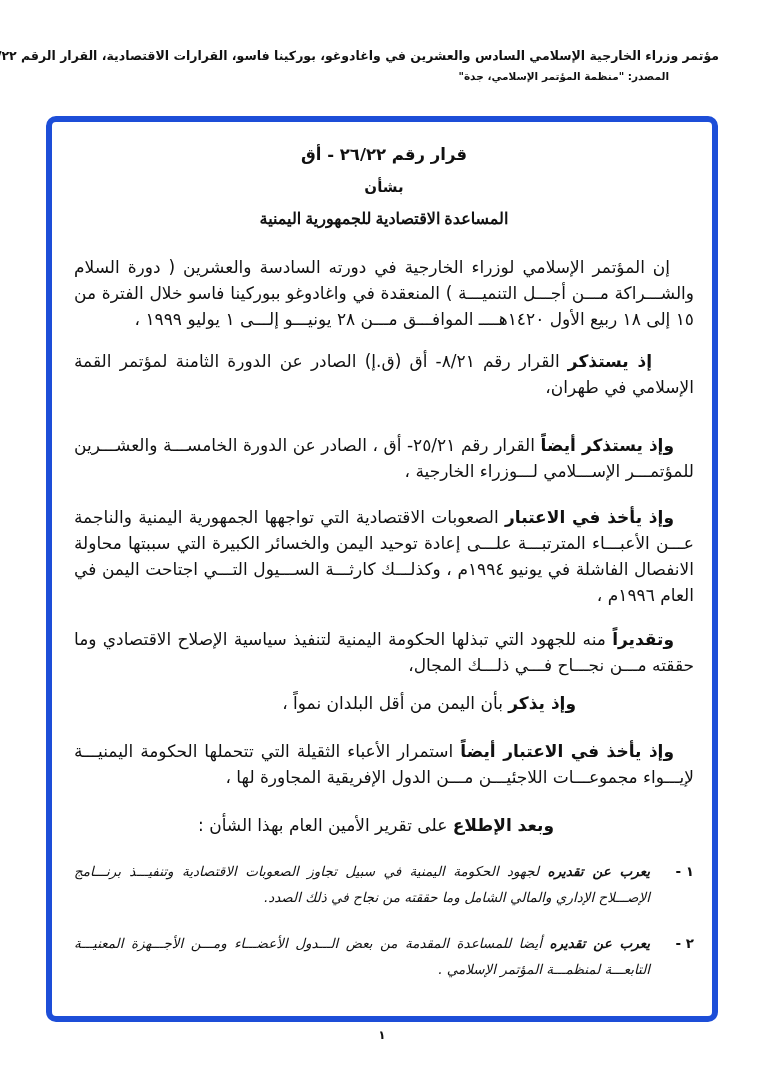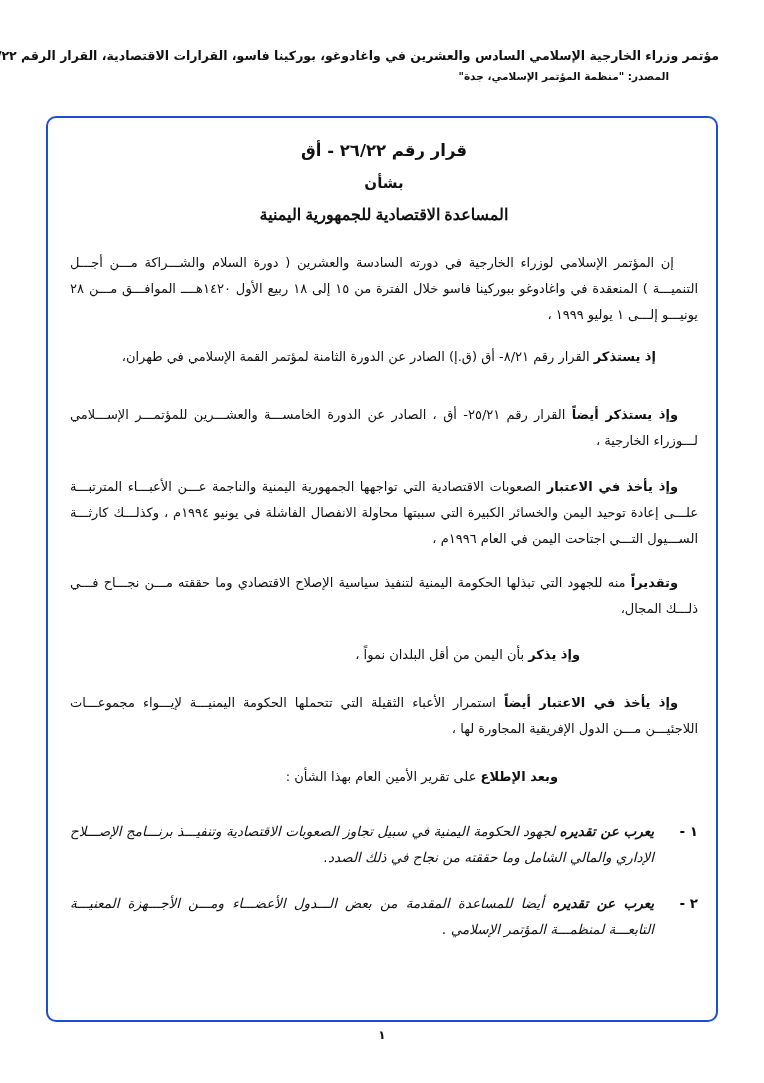--- a/index.html
+++ b/index.html
@@ -38,21 +38,21 @@
     font-size: 10.5px;
     font-weight: bold;
   }
   
   .resolution-box {
     position: absolute;
     left: 46px;
     right: 46px;
     top: 116px;
     bottom: 61px;
-    border: 2px solid #1d4ed8;
+    border: 6px solid #1d4ed8;
     border-radius: 10px;
     box-sizing: border-box;
     padding: 17px 18px 0 22px;
     direction: rtl;
   }
   .title-block {
     text-align: center;
     margin-bottom: 26px;
   }
   .title-block .t1 {
@@ -66,35 +66,35 @@
     margin: 14px 0 0 0;
   }
   .title-block .t3 {
     font-size: 16px;
     font-weight: 900;
     margin: 13px 0 0 0;
     font-family: Liberation Serif, serif;
   }
   
   .para {
-    font-size: 13px;
+    font-size: 17px;
     line-height: 26px;
     text-align: justify;
     margin: 0 0 13px 0;
     text-indent: 20px;
   }
   .para b { font-weight: 800; }
   .para.p1 { text-indent: 24px; margin-bottom: 16px; }
   .para.p2 { text-indent: 42px; margin-bottom: 32px; }
   .para.p3 { margin-bottom: 20px; }
   .para.p4 { margin-bottom: 18px; }
-  .para.p5 { margin-bottom: 20px; }
+  .para.p5 { margin-bottom: 12px; }
   .para.p6 { margin-bottom: 22px; }
   .para.p7 { text-indent: 118px; margin-bottom: 22px; }
-  .para.p8 { text-indent: 140px; margin-bottom: 28px; }
+  .para.p8 { text-indent: 140px; margin-bottom: 20px; }
   
   .item {
     display: flex;
     flex-direction: row;
     font-size: 13.5px;
     line-height: 26px;
     margin: 0 0 20px 0;
   }
   .item .num {
     flex: 0 0 44px;

